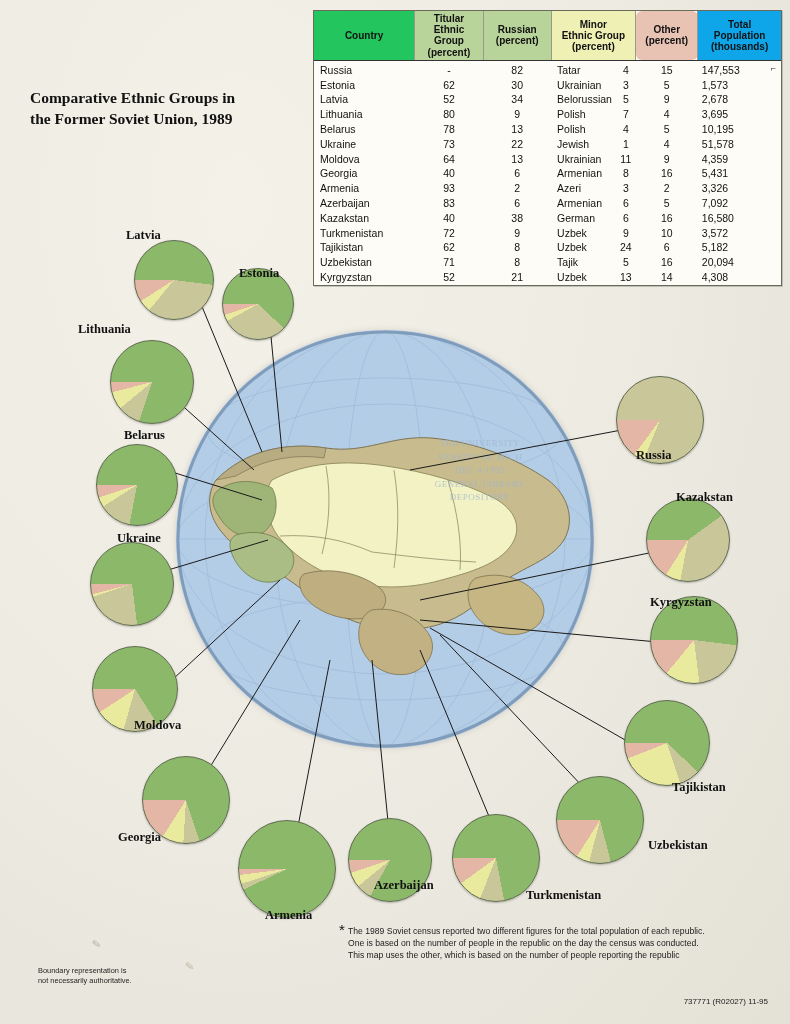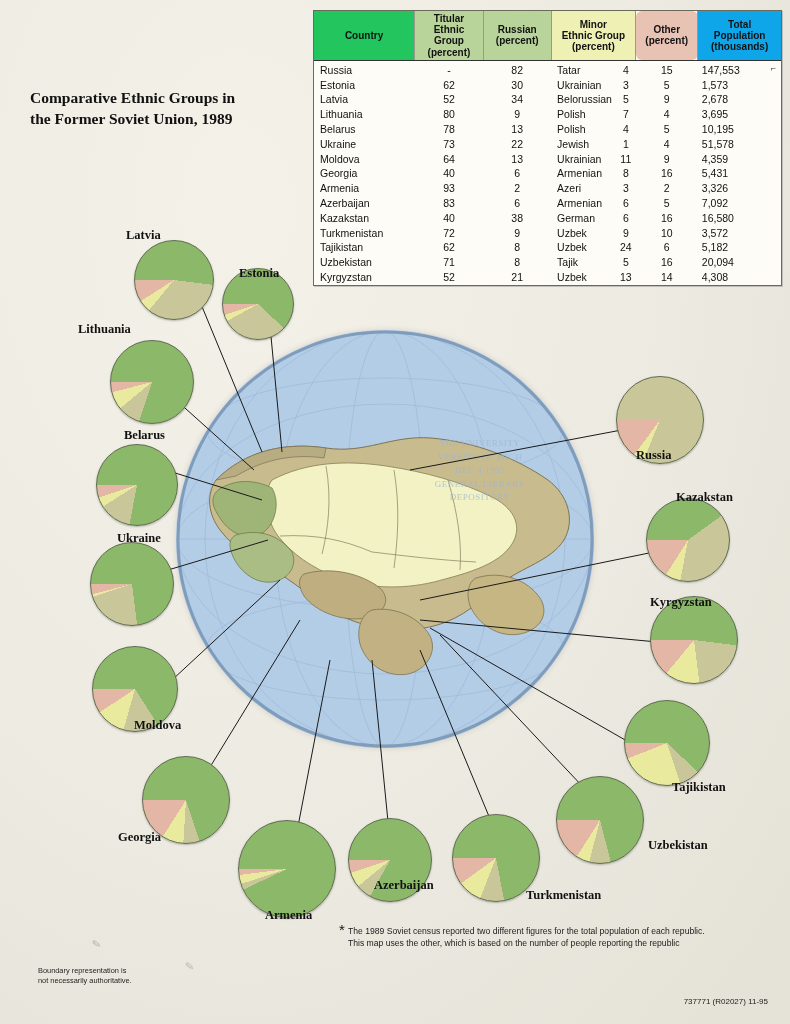--- a/index.html
+++ b/index.html
@@ -423,20 +423,21 @@
       <div class="pie-label" style="left: 676px; top: 490px;">Kazakstan</div>
       <div class="pie" style="left: 616px; top: 376px; width: 86px; height: 86px;">
         <div class="disc" style="background: conic-gradient(from -90deg, rgb(201, 199, 154) 0deg, rgb(201, 199, 154) 292.28deg, rgb(233, 234, 158) 292.28deg, rgb(233, 234, 158) 306.53deg, rgb(227, 182, 165) 306.53deg, rgb(227, 182, 165) 360deg);"></div>
       </div>
       <div class="pie-label" style="left: 636px; top: 448px;">Russia</div>
     </div>
 
   <div class="star">*</div>
   <div class="footnote">
     <div>The 1989 Soviet census reported two different figures for the total population of each republic.</div>
+    <div>One is based on the number of people in the republic on the day the census was conducted.</div>
     <div>This map uses the other, which is based on the number of people reporting the republic</div>
   </div>
 
   <div class="boundary">
     <div>Boundary representation is</div>
     <div>not necessarily authoritative.</div>
   </div>
 
   <div class="mapcode">737771 (R02027) 11-95</div>
 

